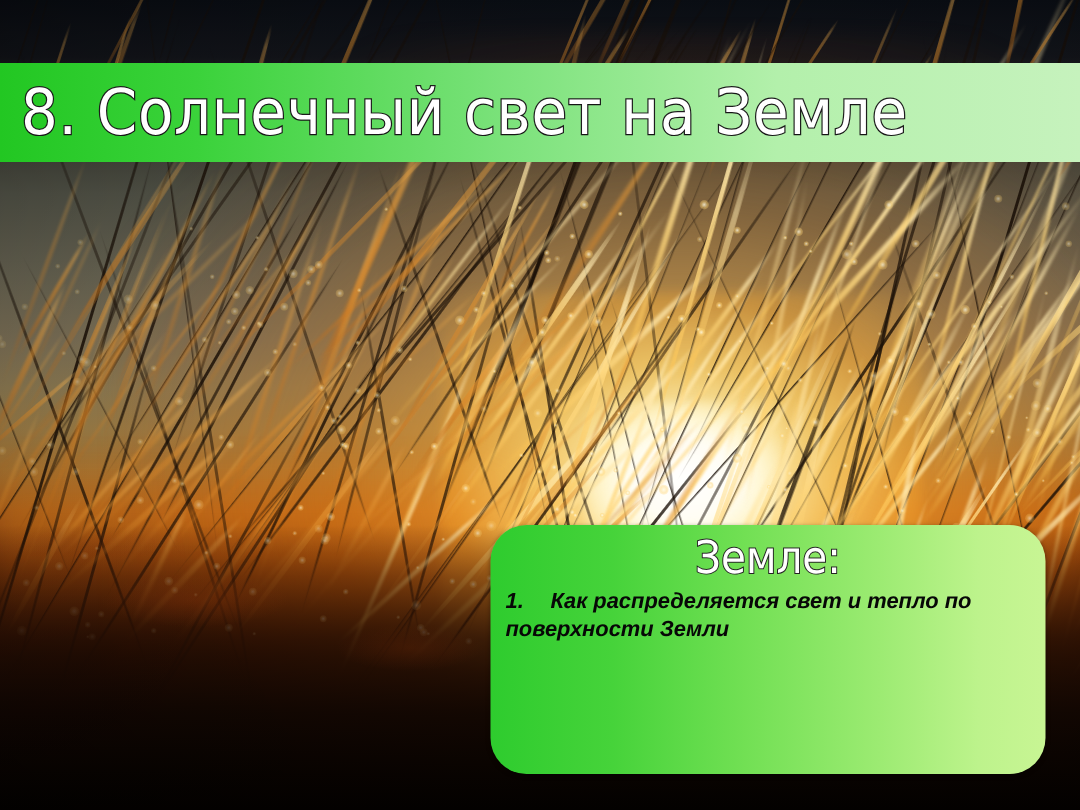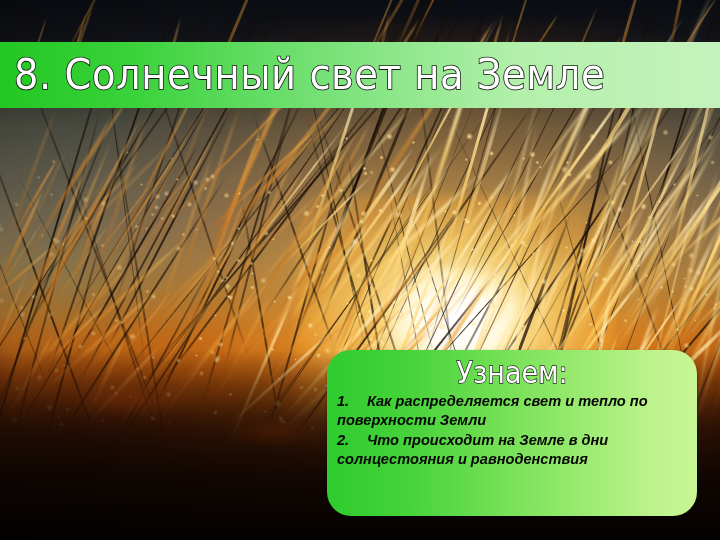--- a/index.html
+++ b/index.html
@@ -910,20 +910,19 @@
 
     <div class="ground"></div>
     <div class="ground-texture"></div>
     <div class="vignette"></div>
   </div>
 
   <div class="title-banner"></div>
   <div class="title-text">8. Солнечный  свет на Земле</div>
 
   <div class="callout">
-    <div class="callout-heading">Узнаем:</div>
+    <div class="callout-heading">Земле:</div>
     <ul class="callout-list" id="callout-list">
         <li><span class="li-num">1.</span><span class="li-text">Как распределяется  свет  и тепло по поверхности Земли</span></li>
-        <li><span class="li-num">2.</span><span class="li-text">Что происходит на Земле в дни солнцестояния  и равноденствия</span></li>
       </ul>
   </div>
 
 </div>
 
 </body></html>

